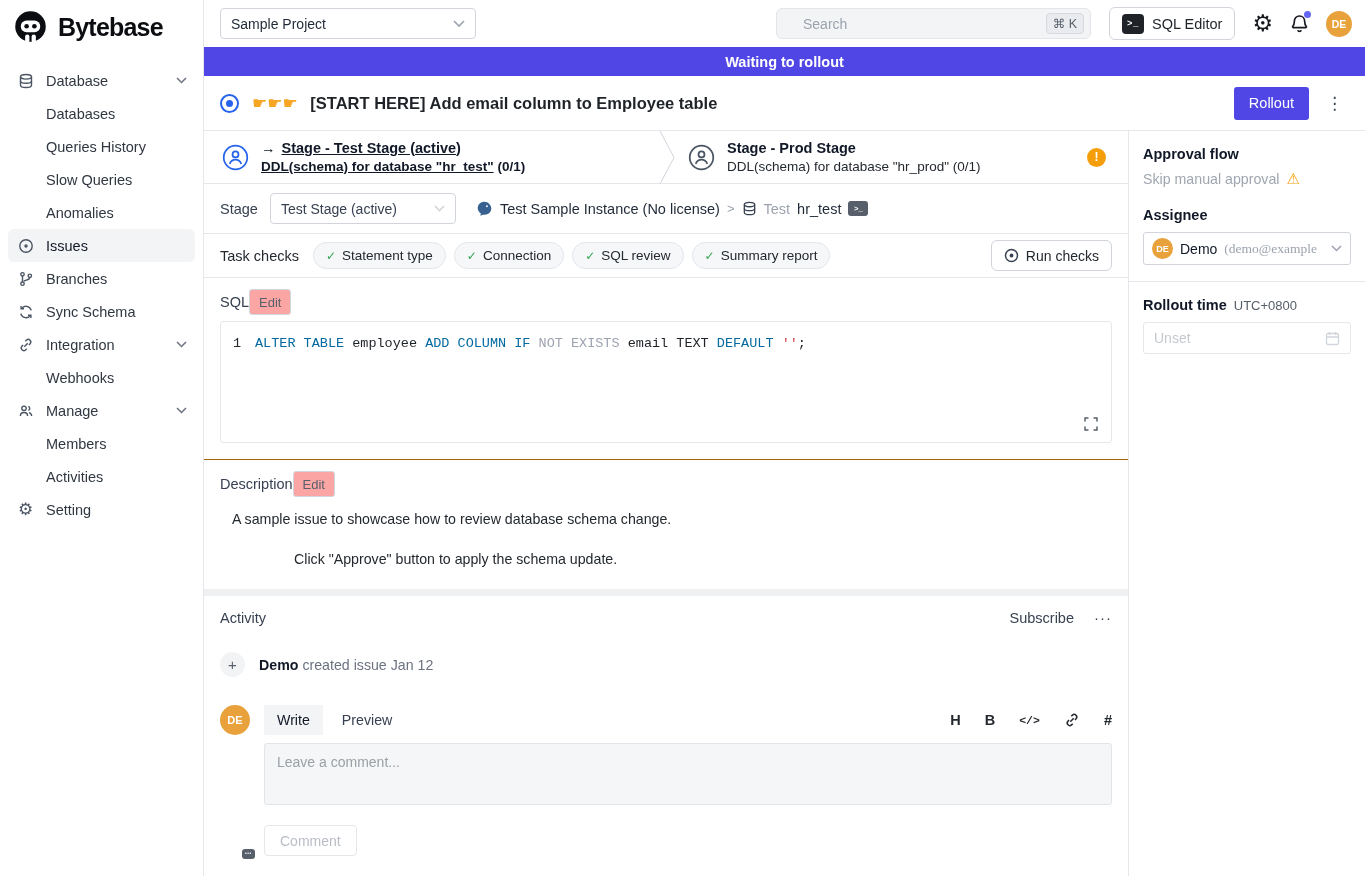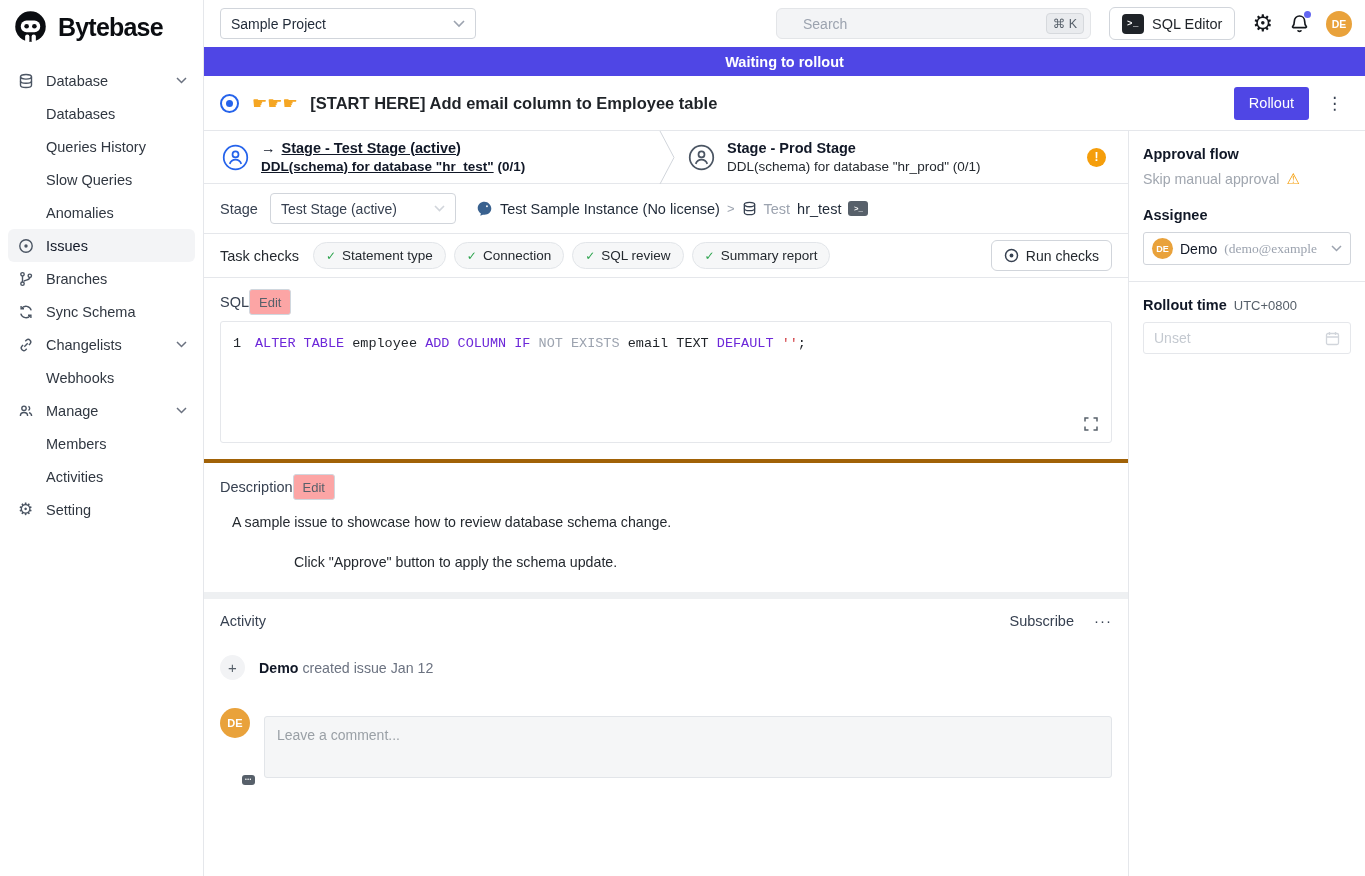--- a/index.html
+++ b/index.html
@@ -122,28 +122,28 @@
   .sql-section { padding:10px 16px 16px 16px; }
   .section-head { display:flex; align-items:center; height:28px; }
   .section-title { font-size:14.5px; color:#374151; }
   .edit-btn { height:26px; padding:0 9px; border:1px solid #d0d7de; border-radius:3px;
     background:#fca5a5; font-size:13px; color:#57606a; cursor:pointer; font-family:inherit; }
   .code-block { margin-top:5px; border:1px solid #e5e7eb; border-radius:3px; height:122px;
     position:relative; background:#fff; padding-top:13px;
     font-family:"Liberation Mono", monospace; font-size:13.5px; }
   .code-line { display:flex; line-height:18px; }
   .ln { width:34px; text-align:right; padding-right:14px; color:#24292e; flex:none; }
-  .tk-kw { color:#6d28d9; }
+  .tk-kw { color:#0369a1; }
   .tk-plain { color:#1f2328; }
   .tk-muted { color:#9ca3af; }
   .tk-str { color:#d23f44; }
   .expand-icon { position:absolute; right:12px; bottom:10px; cursor:pointer; }
 
   
-  .desc-section { border-top:4px solid #a16207; padding:10px 16px 22px 16px; }
+  .desc-section { border-top:1px solid #a16207; padding:10px 16px 22px 16px; }
   .desc-line1 { margin-top:13px; padding-left:12px; font-size:14.2px; color:#24292f; }
   .desc-line2 { margin-top:24px; padding-left:74px; font-size:14.2px; color:#24292f; }
 
   .thick-divider { height:7px; background:#eef0f2; }
 
   
   .activity-section { padding:13px 16px; }
   .activity-head { display:flex; align-items:center; }
   .activity-right { margin-left:auto; display:flex; align-items:center; gap:20px; }
   .subscribe { font-size:14.5px; color:#374151; cursor:pointer; }
@@ -270,21 +270,21 @@
       <span>Sync Schema</span>
     </div>
     <div class="nav-item">
       <span class="nicon">
         <svg width="16" height="16" viewBox="0 0 16 16" fill="none" stroke="#4b5563" stroke-width="1.4">
           <path d="M6.3 9.7l3.4-3.4"></path>
           <path d="M7.3 4.3l1.2-1.2a2.55 2.55 0 0 1 3.6 3.6l-1.2 1.2"></path>
           <path d="M8.7 11.7l-1.2 1.2a2.55 2.55 0 0 1-3.6-3.6l1.2-1.2"></path>
         </svg>
       </span>
-      <span>Changelists</span>
+      <span>Integration</span>
       <span class="nav-chev">
         <svg width="11" height="7" viewBox="0 0 11 7" fill="none" stroke="#6b7280" stroke-width="1.5">
             <path d="M1 1l4.5 4.5L10 1"></path>
           </svg>
       </span>
     </div>
     <div class="nav-item child">
         <span>Webhooks</span>
       </div>
     <div class="nav-item">
@@ -510,21 +510,41 @@
           <span>Jan 12</span>
         </span>
       </div>
 
       <div class="comment-box">
         <div class="comment-avatar-wrap">
           <span class="avatar comment-avatar">DE</span>
           <span class="bubble">•••</span>
         </div>
         <div class="editor">
+          <div class="tab-row">
+            <span class="tab write">Write</span>
+            <span class="tab preview">Preview</span>
+            <div class="fmt-toolbar">
+              <span class="fmt">H</span>
+              <span class="fmt">B</span>
+              <span class="fmt code-g">&lt;/&gt;</span>
+              <span class="fmt">
+                <svg width="16" height="16" viewBox="0 0 16 16" fill="none" stroke="#24292f" stroke-width="1.5">
+                  <path d="M6.3 9.7l3.4-3.4"></path>
+                  <path d="M7.3 4.3l1.2-1.2a2.55 2.55 0 0 1 3.6 3.6l-1.2 1.2"></path>
+                  <path d="M8.7 11.7l-1.2 1.2a2.55 2.55 0 0 1-3.6-3.6l1.2-1.2"></path>
+                </svg>
+              </span>
+              <span class="fmt">#</span>
+            </div>
+          </div>
           <textarea class="comment-textarea" placeholder="Leave a comment..." style=""></textarea>
+          <div>
+            <button class="comment-btn">Comment</button>
+          </div>
         </div>
       </div>
     </div>
   </div>
 
   <div class="right-panel">
     <div class="rp-sec bordered">
       <div class="rp-title">Approval flow</div>
       <div class="rp-skip">
         <span>Skip manual approval</span>

